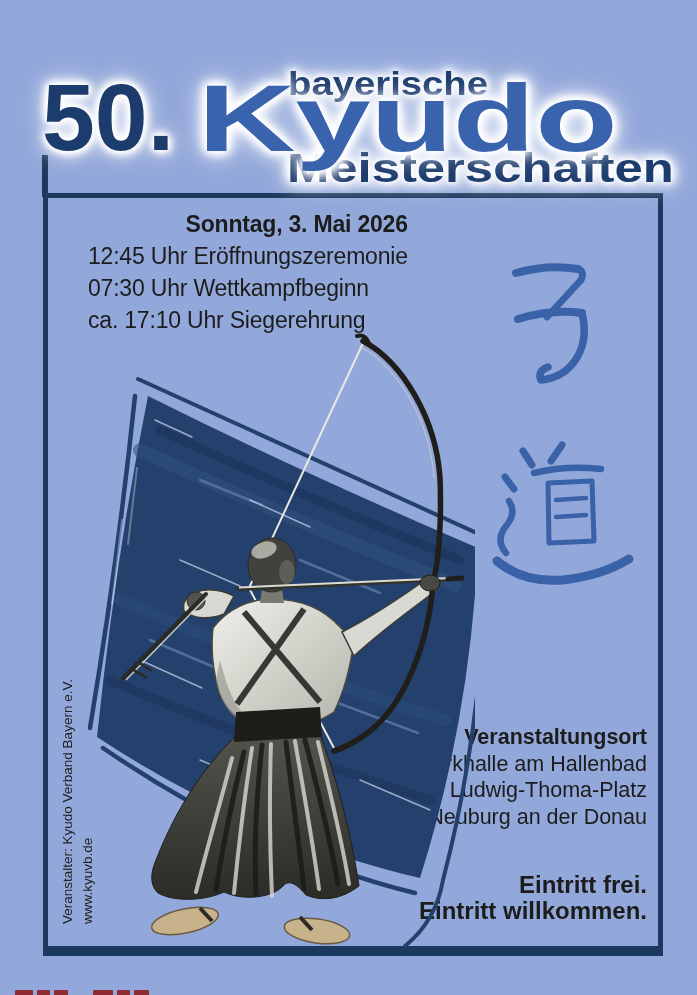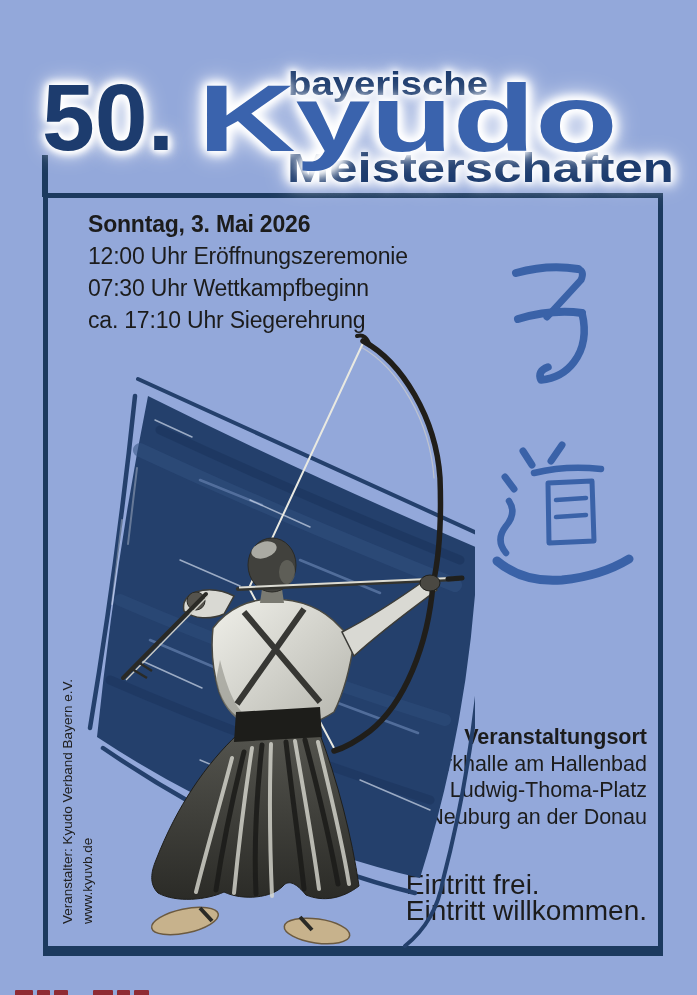--- a/index.html
+++ b/index.html
@@ -30,27 +30,27 @@
   .t-edition{left:42px; top:70px; font-size:95px; color:var(--navy); z-index:8;}
   .t-main{left:198px; top:71px; font-size:95px; color:var(--blue);
           transform:scaleX(1.42); transform-origin:left top; z-index:7;}
   .t-region{left:288px; top:67px; font-size:33px; color:var(--navy);
           transform:scaleX(1.16); transform-origin:left top; z-index:6;}
   .t-event{left:287px; top:148px; font-size:40px; color:var(--navy);
           transform:scaleX(1.27); transform-origin:left top; z-index:6;}
   
   .schedule{position:absolute; left:88px; top:208px; font-size:23px;
             line-height:32px; letter-spacing:-0.2px; white-space:nowrap;}
-  .schedule .date{font-weight:700;}
+  .schedule .date{font-weight:700;text-align:right;}
   
   .venue{position:absolute; right:50px; top:724px; text-align:right;
          font-size:21.5px; line-height:26.5px; white-space:nowrap;}
   .venue .heading{font-weight:700;}
-  .admission{position:absolute; right:50px; top:872px; 
-         font-size:28px; line-height:25.5px; font-weight:400; white-space:nowrap;}
+  .admission{position:absolute; right:50px; top:872px; text-align:right;
+         font-size:24px; line-height:25.5px; font-weight:700; white-space:nowrap;}
   
   .organizer{position:absolute; left:58px; top:924px;
          transform:rotate(-90deg); transform-origin:0 0;
          font-size:13.5px; line-height:20px; color:#202020; white-space:nowrap;}
   .organizer span{display:block;}
   
   .artwork{position:absolute; left:55px; top:330px; z-index:3;}
   .kanji{position:absolute; left:490px; top:240px; z-index:2;}
   
   .logo-frag{position:absolute; top:990px; height:5px; background:var(--red);
@@ -181,21 +181,21 @@
     <ellipse cx="430" cy="583" rx="10" ry="8" fill="#4a4842" stroke="#21211d" stroke-width="1"></ellipse>
   </svg>
 
   <div class="t t-main">Kyudo</div>
   <div class="t t-region">bayerische</div>
   <div class="t t-event">Meisterschaften</div>
   <div class="t t-edition">50.</div>
 
   <div class="schedule">
     <div class="date">Sonntag, 3. Mai 2026</div>
-    <div>12:00 Uhr Eröffnungszeremonie</div>
+    <div>12:45 Uhr Eröffnungszeremonie</div>
     <div>07:30 Uhr Wettkampfbeginn</div>
     <div>ca. 17:10 Uhr Siegerehrung</div>
   </div>
 
   <div class="venue">
     <div class="heading">Veranstaltungsort</div>
     <div>Parkhalle am Hallenbad</div>
     <div>Ludwig-Thoma-Platz</div>
     <div>Neuburg an der Donau</div>
   </div>

